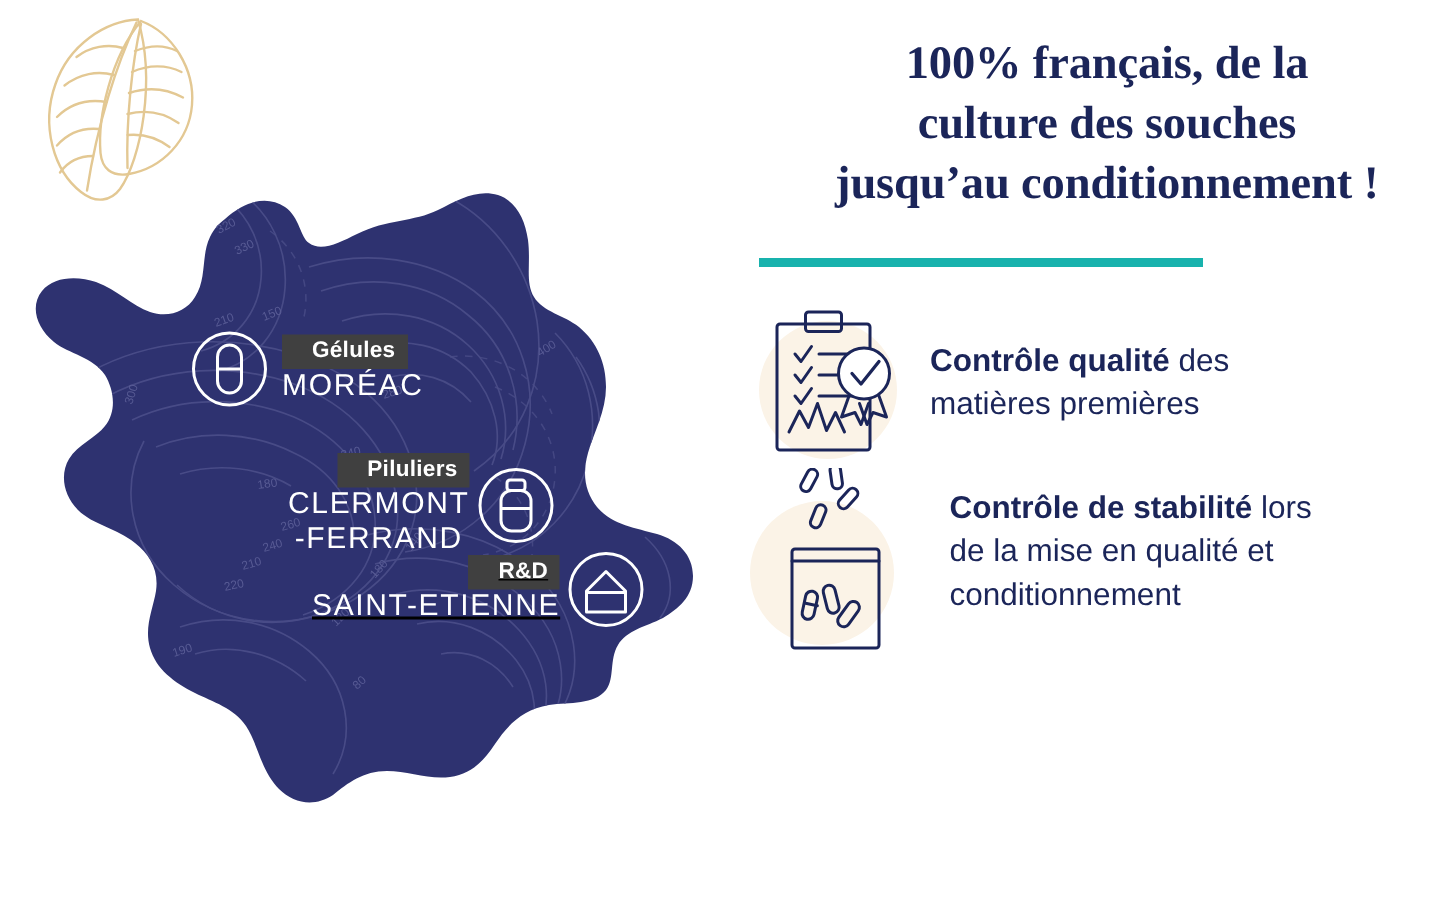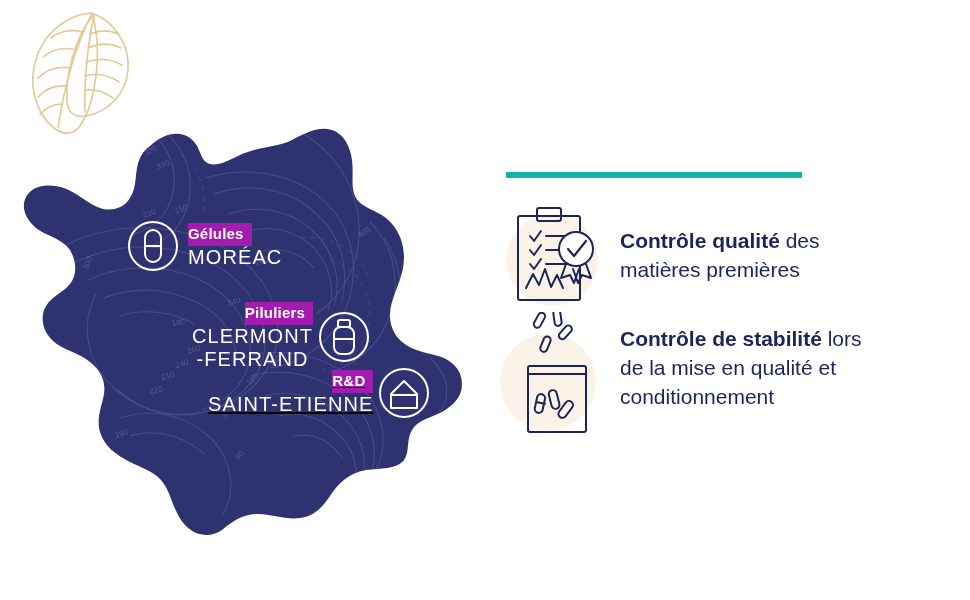--- a/index.html
+++ b/index.html
@@ -15,23 +15,23 @@
   .leaves{position:absolute;left:12px;top:8px;width:125px;height:130px;}
 
   
   .map-wrap{position:absolute;left:0px;top:118px;width:500px;height:430px;}
   .map-svg{display:block;width:500px;height:430px;}
 
   
   .pin{position:absolute;display:flex;align-items:center;}
   .pin-txt{display:flex;flex-direction:column;}
   .badge{
-    display:inline-block;background:#a21caf;color:#ffffff;
+    display:inline-block;background:#404040;color:#ffffff;
     font-weight:bold;font-size:15px;line-height:20px;
-    padding:1px 8px 2px 0;letter-spacing:.2px;
+    padding:1px 8px 2px 20px;letter-spacing:.2px;
   }
   .city{
     color:#ffffff;font-size:20px;line-height:23px;
     letter-spacing:1.1px;font-weight:400;white-space:pre-line;
   }
   .pin-icon{width:54px;height:54px;flex:0 0 54px;}
 
   #pin-moreac{left:126px;top:219px;}
   #pin-moreac .pin-txt{margin-left:8px;align-items:flex-start;}
   #pin-clermont{left:192px;top:302px;}
@@ -64,21 +64,21 @@
     background:#FBF3E7;z-index:0;
   }
   .f-text{
     color:#1B2559;font-size:21px;line-height:29px;
     padding-top:8px;
   }
   .f-text b{font-weight:bold;}
 
   #feat-1{height:112px;}
   #feat-2{height:100px;}
-  #feat-3{height:140px;}
+  #feat-3{height:140px;gap:13px;}
   #feat-1 .f-text{padding-top:26px;}
   #feat-2 .f-text{padding-top:12px;}
   #feat-3 .f-text{padding-top:12px;}
 </style>
 </head>
 <body>
 
 <div class="stage">
 
   <div class="leaves">
@@ -236,20 +236,25 @@
     </div>
     <svg class="pin-icon" viewBox="0 0 54 54">
       <circle cx="27" cy="27" r="24" fill="none" stroke="#ffffff" stroke-width="2"></circle>
       <path d="M14,28 L27,15 L40,28 L40,42 L14,42 Z" fill="none" stroke="#ffffff" stroke-width="2" stroke-linejoin="round"></path>
       <line x1="15" y1="29" x2="39" y2="29" stroke="#ffffff" stroke-width="2"></line>
     </svg>
   </div>
 
   <div class="right">
 
+    <div class="headline">
+      <div>100% français, de la</div>
+      <div>culture des souches</div>
+      <div>jusqu’au conditionnement !</div>
+    </div>
 
     <div class="divider"></div>
 
     <div class="features">
 
       <div class="feature" id="feat-1">
         <div class="f-icon">
           <div class="blob" style="left:6px;top:14px;width:92px;height:92px;"></div>
           <svg width="120" height="112" viewBox="0 0 120 112" fill="none" stroke="#1B2559" stroke-width="2" stroke-linecap="round" stroke-linejoin="round" style="z-index:1;">
             <rect x="18" y="16" width="62" height="84" rx="2"></rect>

